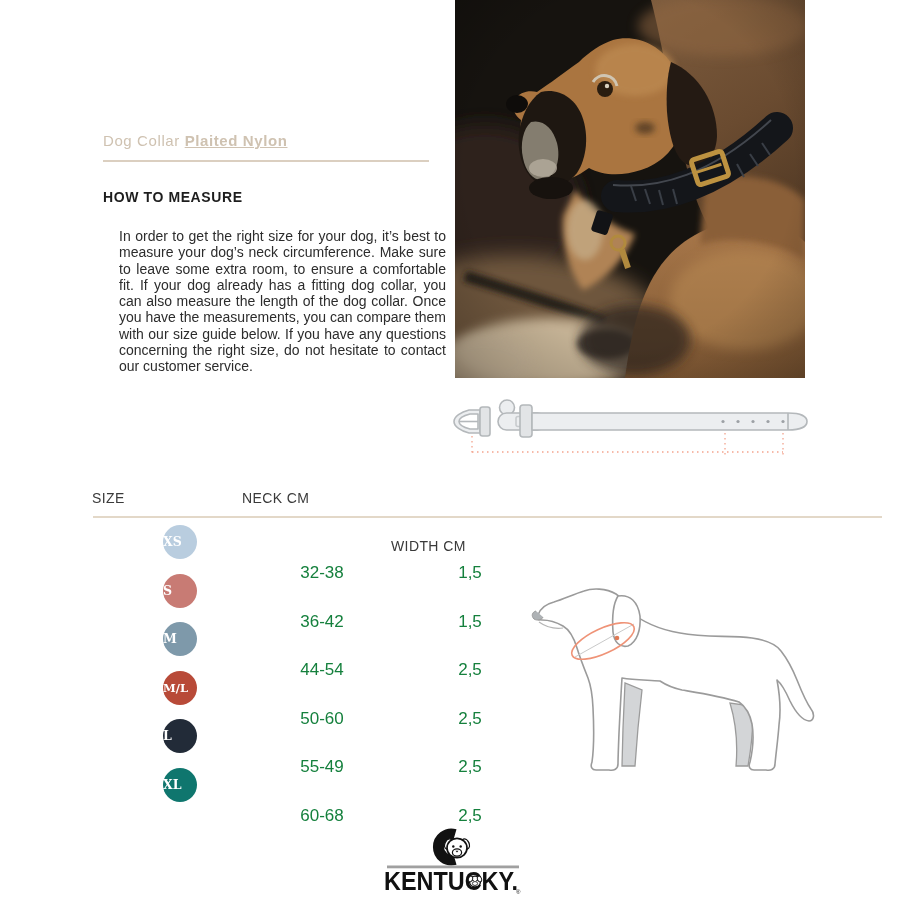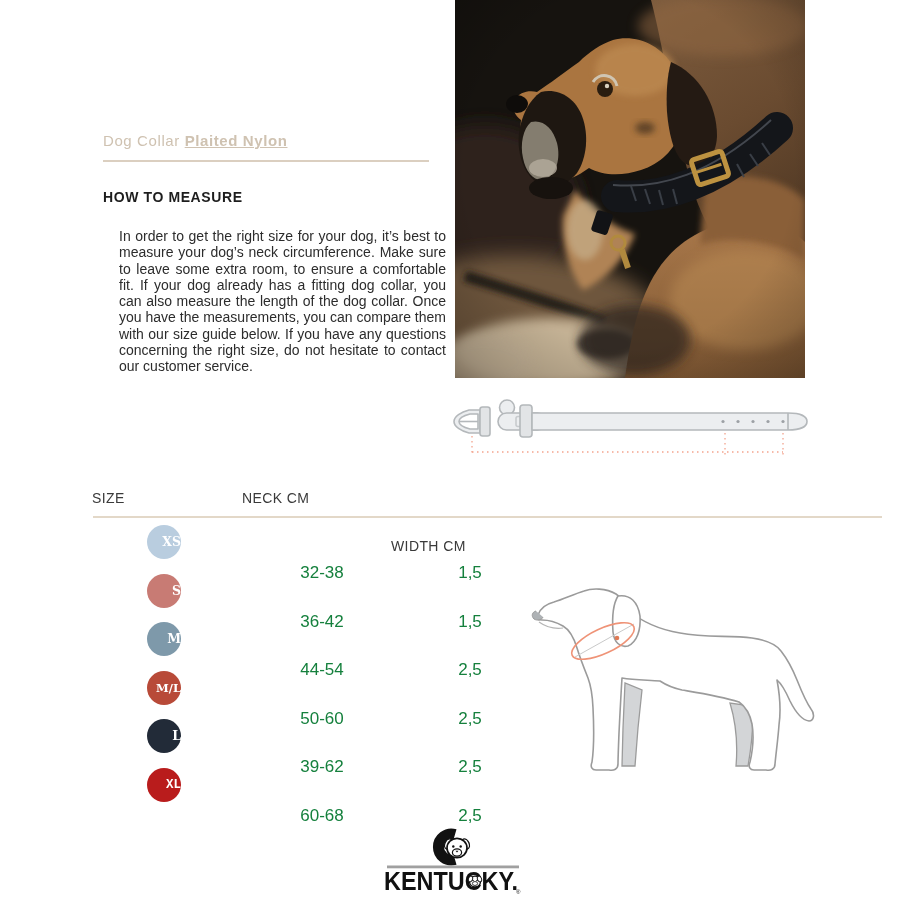--- a/index.html
+++ b/index.html
@@ -27,23 +27,23 @@
   
   .measure-note{position:absolute;left:594px;top:473px;width:222px;font-size:10px;line-height:10.8px;
                 text-align:center;color:#3a3a3a;}
 
   
   .col-head{position:absolute;top:490px;font-size:14px;letter-spacing:.4px;color:#3a3a3a;
             width:160px;text-align:left;transform:translateX(-80px);}
   .table-rule{position:absolute;left:93px;top:516px;width:789px;height:1.5px;background:#e3d8c8;}
   .size-rows{position:absolute;left:93px;top:518px;width:480px;}
   .t-row{position:relative;height:48.6px;}
-  .badge{position:absolute;left:54px;top:7px;width:34px;height:34px;border-radius:50%;
+  .badge{position:absolute;left:70px;top:7px;width:34px;height:34px;border-radius:50%;
          color:#ffffff;font-family:"DejaVu Serif","Liberation Serif",serif;font-weight:700;
-         font-size:12.5px;line-height:34px;text-align:right;}
+         font-size:12.5px;line-height:34px;text-align:left;}
   .cell{position:absolute;top:13px;width:140px;text-align:center;font-size:17px;color:#15803d;margin-top:32px;}
   .cell.neck{left:159px;}
   .cell.width{left:307px;}
 
   
   .dog-drawing{position:absolute;left:530px;top:578px;width:290px;height:215px;}
 
   
   .logo{position:absolute;left:383px;top:820px;width:140px;height:78px;}
 </style>
@@ -189,25 +189,25 @@
       <span class="cell neck">44-54</span>
       <span class="cell width">2,5</span>
     </div>
     <div class="t-row">
       <span class="badge" style="font-size: 11.5px; background-color: rgb(184, 74, 56);">M/L</span>
       <span class="cell neck">50-60</span>
       <span class="cell width">2,5</span>
     </div>
     <div class="t-row">
       <span class="badge" style="background-color: rgb(34, 43, 56);">L</span>
-      <span class="cell neck">39-62</span>
-      <span class="cell width">2,5</span>
-    </div>
-    <div class="t-row">
-      <span class="badge" style="background-color: #b91c1c; font-family: Liberation Mono, monospace;">XL</span>
+      <span class="cell neck">55-49</span>
+      <span class="cell width">2,5</span>
+    </div>
+    <div class="t-row">
+      <span class="badge" style="background-color: #0f766e;">XL</span>
       <span class="cell neck">60-68</span>
       <span class="cell width">2,5</span>
     </div>
   </div>
 
   <svg class="dog-drawing" viewBox="0 0 290 215">
 
     <path d="M95 105 L93 150 L92 188 L105 188 L108 150 L112 112 Z" fill="#d3d5d7" stroke="#9b9b9b" stroke-width="1.3"></path>
     <path d="M200 125 C206 145 208 165 206 188 L218 188 C222 165 224 145 222 128 Z" fill="#d3d5d7" stroke="#9b9b9b" stroke-width="1.3"></path>
 

